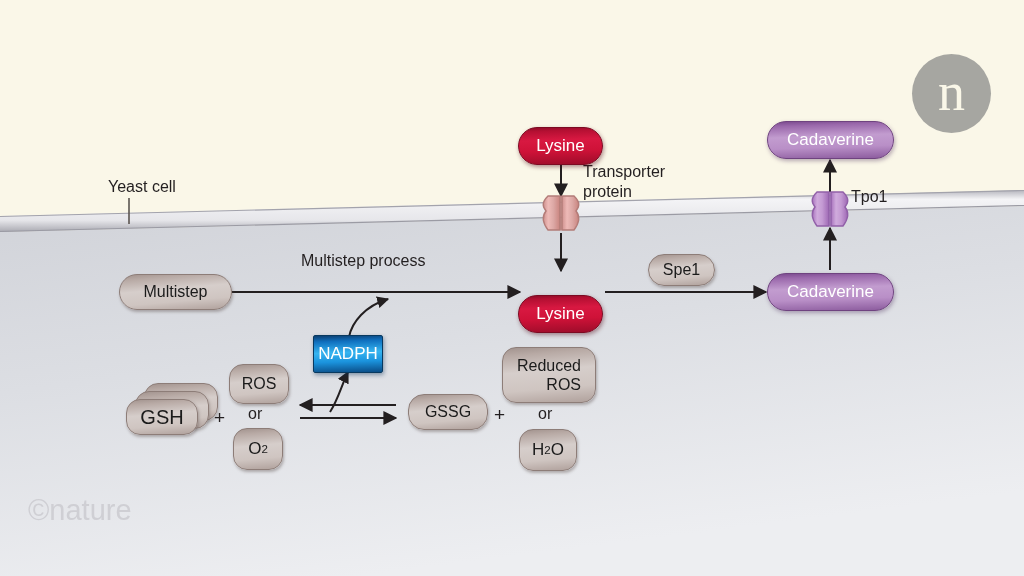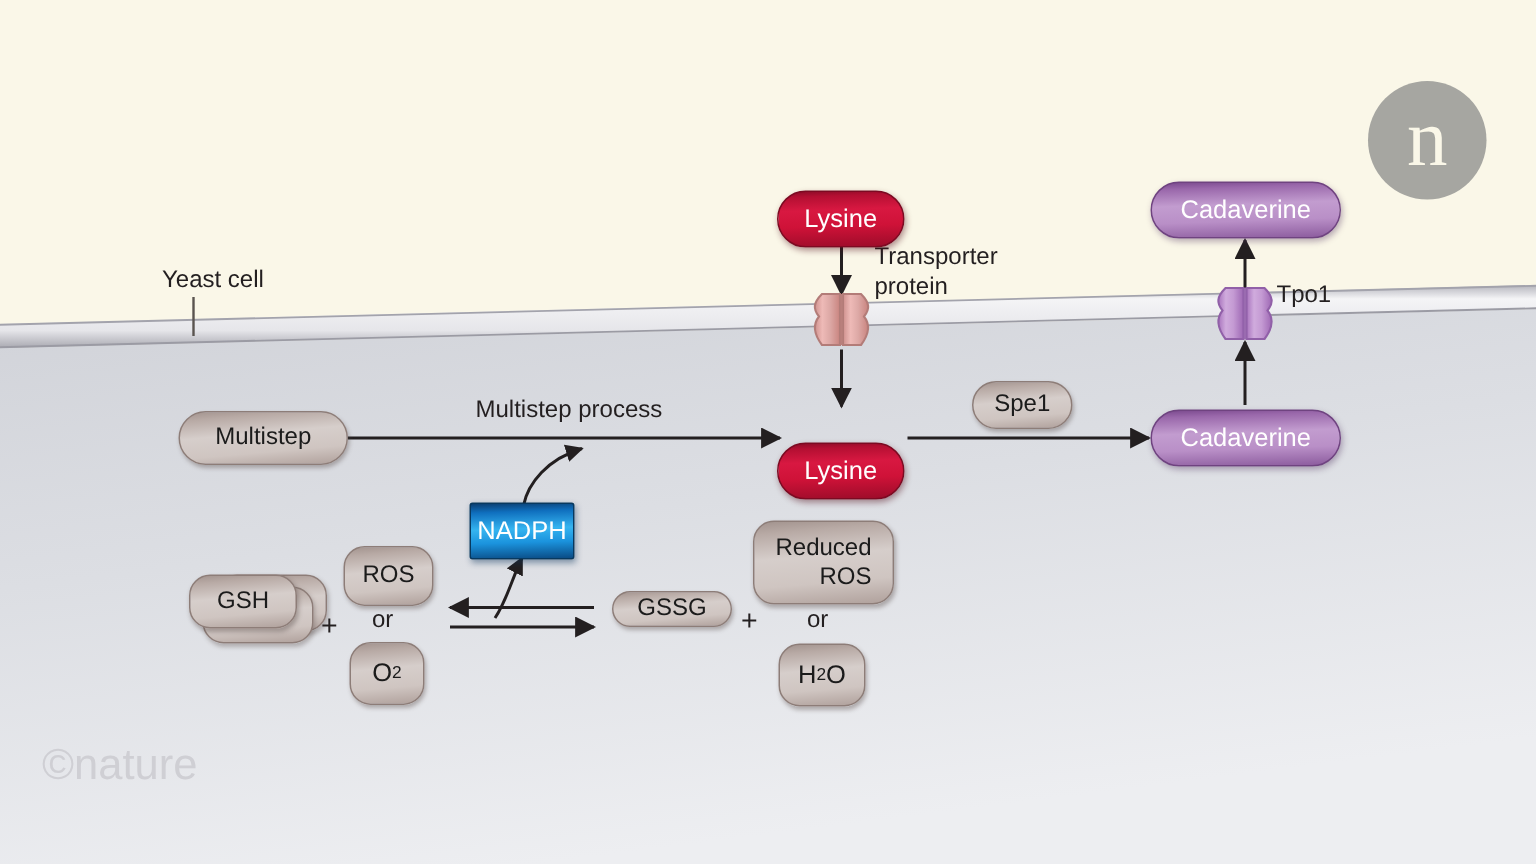--- a/index.html
+++ b/index.html
@@ -179,21 +179,21 @@
     </g>
   </svg>
 
   <div class="lbl" style="left:108px;top:178px;font-size:16px;">Yeast cell</div>
 
   <div class="lbl" style="left:583px;top:162px;font-size:16px;white-space:pre-line;line-height:1.25;">Transporter
 protein</div>
 
   <div class="lbl" style="left:851px;top:188px;font-size:16px;">Tpo1</div>
 
-  <div class="lbl" style="left:301px;top:265px;font-size:16px;margin-left:16px;">Multistep process</div>
+  <div class="lbl" style="left:301px;top:252px;font-size:16px;">Multistep process</div>
 
   <div class="node red" style="left:518px;top:105px;width:85px;height:38px;border-radius:19px;font-size:17px;">
     <span>Lysine</span>
   </div>
 
   <div class="node red" style="left:518px;top:273px;width:85px;height:38px;border-radius:19px;font-size:17px;">
     <span>Lysine</span>
   </div>
 
   <div class="node purple" style="left:767px;top:121px;width:127px;height:38px;border-radius:19px;font-size:17px;">
@@ -212,38 +212,38 @@
     <span>Spe1</span>
   </div>
 
   <div class="node blue" style="left:313px;top:335px;width:70px;height:38px;border-radius:2px;font-size:17px;">
     <span>NADPH</span>
   </div>
 
   <div style="position:absolute;left:126px;top:383px;width:92px;height:52px;">
     <div class="stack-copy" style="left:18px;top:0px;width:72px;height:36px;border-radius:14px;"></div>
     <div class="stack-copy" style="left:9px;top:8px;width:72px;height:36px;border-radius:14px;"></div>
-    <div class="node taupe" style="left:0px;top:0;width:72px;height:36px;border-radius:14px;font-size:16px;">
+    <div class="node taupe" style="left:0px;top:16px;width:72px;height:36px;border-radius:14px;font-size:20px;">
       <span>GSH</span>
     </div>
   </div>
 
   <div class="lbl" style="left:214px;top:407px;font-size:19px;">+</div>
 
   <div class="node taupe" style="left:229px;top:364px;width:60px;height:40px;border-radius:14px;font-size:16px;">
     <span>ROS</span>
   </div>
 
   <div class="lbl" style="left:248px;top:405px;font-size:16px;">or</div>
 
   <div class="node taupe" style="left:233px;top:428px;width:50px;height:42px;border-radius:14px;font-size:17px;">
     <span>O</span><span class="sub">2</span>
   </div>
 
-  <div class="node taupe" style="left:408px;top:394px;width:80px;height:24px;border-radius:16px;font-size:16px;">
+  <div class="node taupe" style="left:408px;top:394px;width:80px;height:36px;border-radius:16px;font-size:16px;">
     <span>GSSG</span>
   </div>
 
   <div class="lbl" style="left:494px;top:404px;font-size:19px;">+</div>
 
   <div class="node taupe" style="left:502px;top:347px;width:94px;height:56px;border-radius:14px;font-size:16px;white-space:pre-line;line-height:1.2;">
     <span>Reduced
 ROS</span>
   </div>
 

